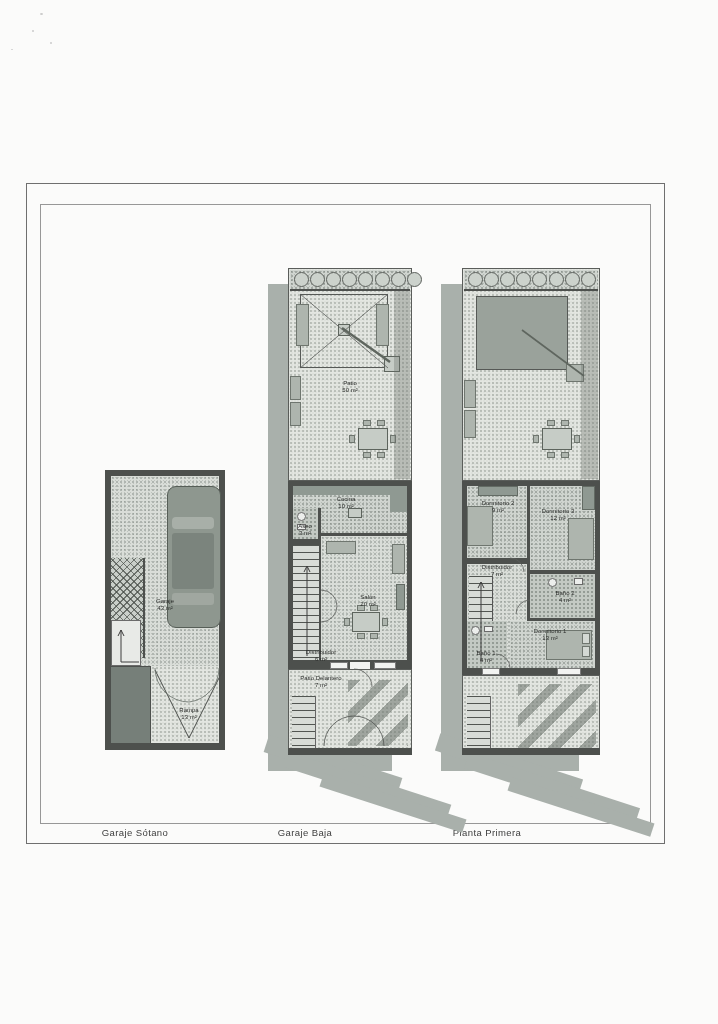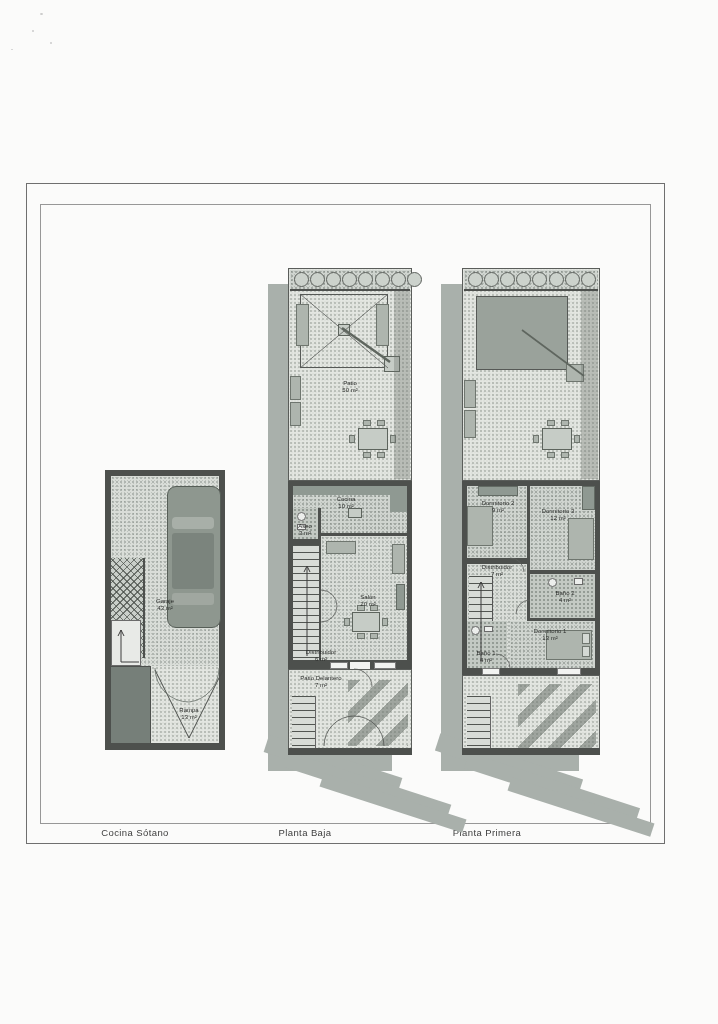--- a/index.html
+++ b/index.html
@@ -270,17 +270,17 @@
     <div class="abs walls" style="left:0;top:480px;width:138px;height:7px;"></div>
 
     <svg class="abs lines" style="left:0;top:0;" width="138" height="487" viewBox="0 0 138 487">
       <path d="M60,62 L122,108" stroke="#5f665f" stroke-width="1.6" fill="none"></path>
       <path d="M19,394 L19,314 M19,314 l-3,6 M19,314 l3,6" stroke="#3c3c3c" stroke-width="1" fill="none"></path>
       <path d="M48,290 A14,14 0 0 1 62,304 M68,332 A14,14 0 0 0 54,346" stroke="#5a5d5a" stroke-width="0.8" fill="none"></path>
       <path d="M48,400 A14,14 0 0 0 34,386" stroke="#5a5d5a" stroke-width="0.8" fill="none"></path>
     </svg>
   </div>
 
-  <div class="abs caption" style="left:80px;">Cocina Sótano</div>
-  <div class="abs caption" style="left:250px;">Planta Baja</div>
+  <div class="abs caption" style="left:80px;">Garaje Sótano</div>
+  <div class="abs caption" style="left:250px;">Garaje Baja</div>
   <div class="abs caption" style="left:432px;">Planta Primera</div>
 
 </div>
 
 </body></html>

